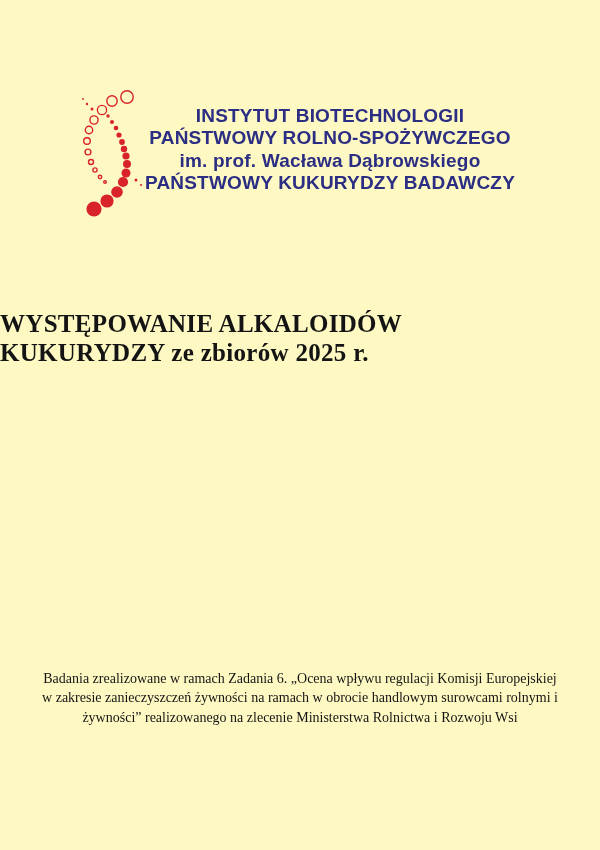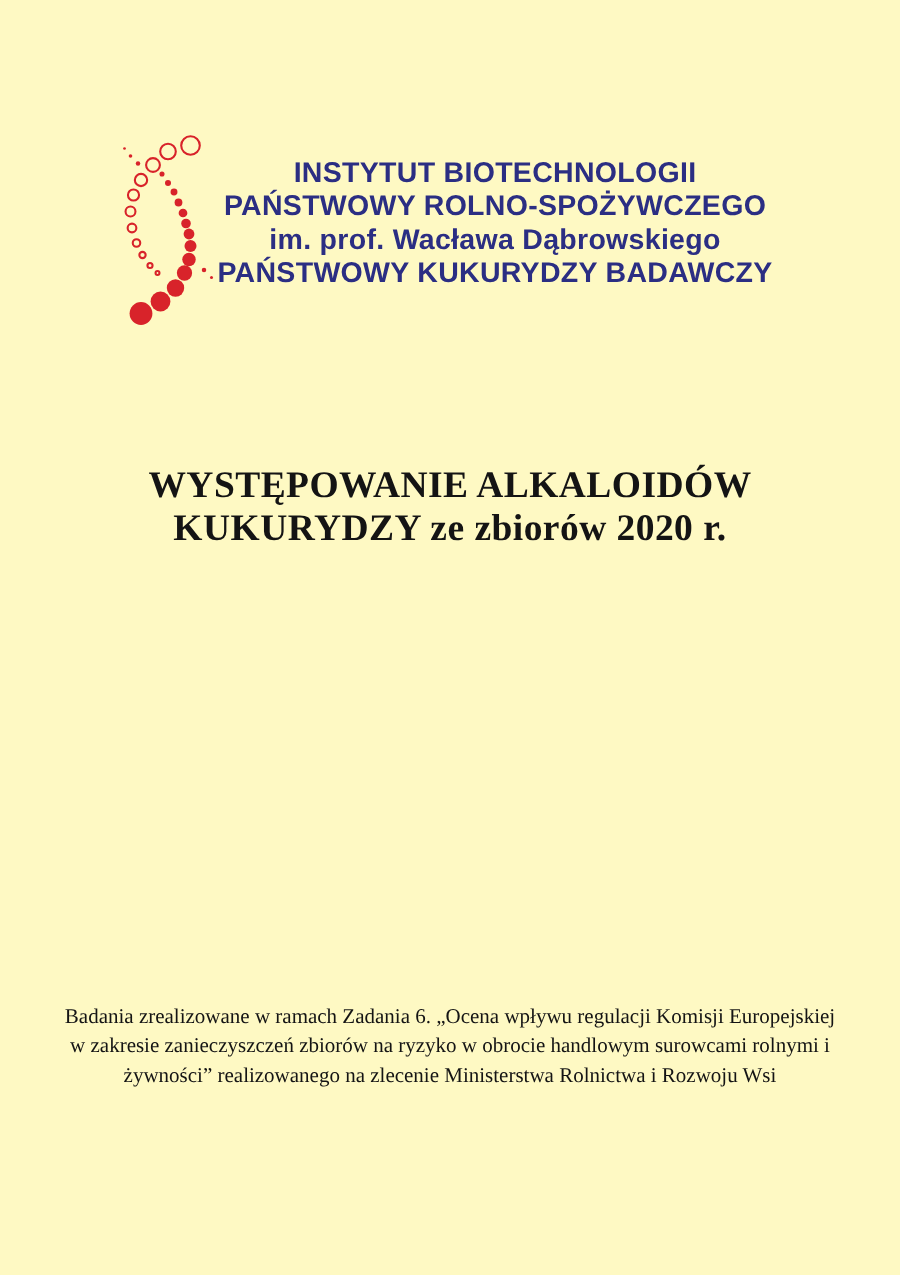--- a/index.html
+++ b/index.html
@@ -37,21 +37,21 @@
     letter-spacing: 0.2px;
     white-space: nowrap;
   }
 
   
   .report-title {
     position: absolute;
     left: 0;
     top: 309px;
     width: 600px;
-    text-align: center;
+    text-align: left;
     font-family: "Liberation Serif", serif;
     font-weight: bold;
     font-size: 25px;
     line-height: 29px;
     color: #141414;
     letter-spacing: 0.3px;
     white-space: nowrap;
   }
 
   
@@ -111,22 +111,22 @@
 
   <div class="institute-name">
     <div>INSTYTUT BIOTECHNOLOGII</div>
     <div>PAŃSTWOWY ROLNO-SPOŻYWCZEGO</div>
     <div>im. prof. Wacława Dąbrowskiego</div>
     <div>PAŃSTWOWY KUKURYDZY BADAWCZY</div>
   </div>
 
   <div class="report-title">
     <div>WYSTĘPOWANIE ALKALOIDÓW</div>
-    <div>KUKURYDZY ze zbiorów 2020 r.</div>
+    <div>KUKURYDZY ze zbiorów 2025 r.</div>
   </div>
 
   <div class="funding-note">
     <div>Badania zrealizowane w ramach Zadania 6. „Ocena wpływu regulacji Komisji Europejskiej</div>
-    <div>w zakresie zanieczyszczeń zbiorów na ryzyko w obrocie handlowym surowcami rolnymi i</div>
+    <div>w zakresie zanieczyszczeń żywności na ramach w obrocie handlowym surowcami rolnymi i</div>
     <div>żywności” realizowanego na zlecenie Ministerstwa Rolnictwa i Rozwoju Wsi</div>
   </div>
 
 </div>
 
 </body></html>

